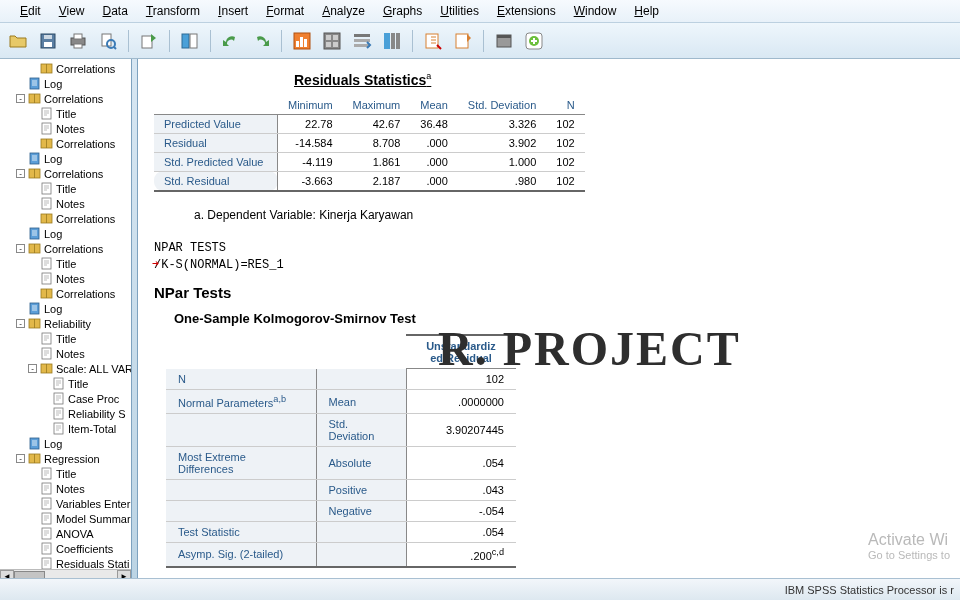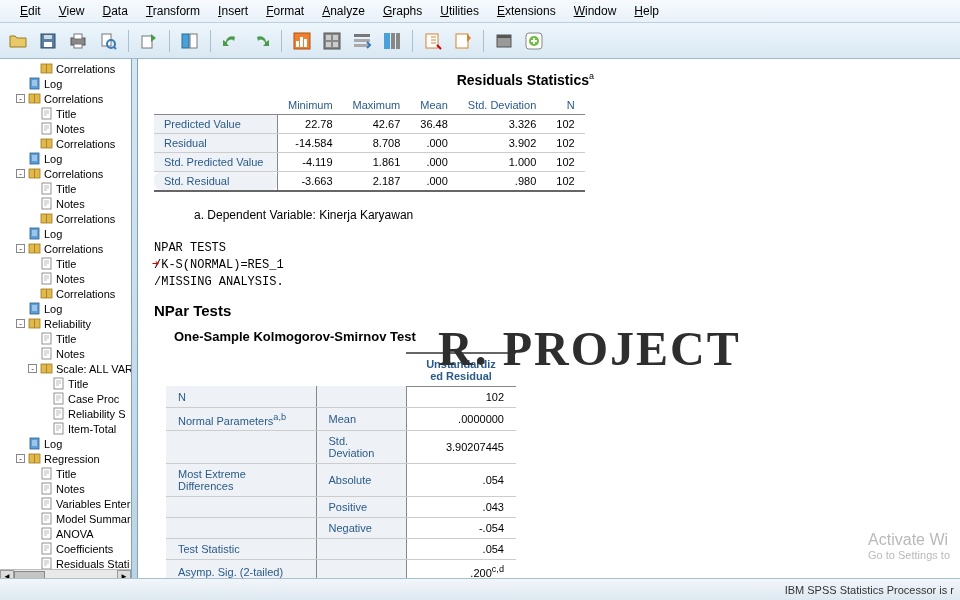--- a/index.html
+++ b/index.html
@@ -26,21 +26,21 @@
   .toggle { width: 9px; height: 9px; border: 1px solid #888; display: inline-flex; align-items: center; justify-content: center; font-size: 8px; line-height: 1; flex-shrink: 0; background:#fff; }
   .toggle-spacer { width:9px; flex-shrink:0; }
   .hsplit { width: 6px; background: linear-gradient(#d6e6f2,#bcd4e4); border-right: 1px solid #7ea2bf; cursor: col-resize; }
   .outline-scroll-h { position:absolute; bottom:0; left:0; right:0; height:14px; background:#e9e9e9; border-top:1px solid #bbb; display:flex; }
   .outline-scroll-h .arrow{width:14px;background:#ddd;border:1px solid #999;display:flex;align-items:center;justify-content:center;font-size:8px;}
   .outline-scroll-h .track{flex:1;position:relative;}
   .outline-scroll-h .thumb{position:absolute;left:0;top:1px;bottom:1px;width:30%;background:#c4c4c4;border:1px solid #888;}
   
   .content { flex: 1; background: #fff; overflow: hidden; padding: 8px 16px; position: relative; }
   
-  .sec-title { font-weight: bold; font-size: 14px; text-align: right; margin: 4px 0 8px 140px; width: 300px; }
+  .sec-title { font-weight: bold; font-size: 14px; text-align: left; margin: 4px 0 8px 140px; width: 300px; text-decoration: underline; }
   .sec-title sup { font-size: 9px; font-weight: normal; }
   
   table.stats { border-collapse: collapse; margin: 0 0 4px 0; font-size: 11px; }
   table.stats th, table.stats td { padding: 3px 10px; text-align: right; }
   table.stats th { font-weight: normal; color: #2a5a8a; border-bottom: 1px solid #888; }
   table.stats td.rowhead { text-align: left; color: #2a5a8a; background: #eef2f6; border-right: 1px solid #888; padding-right:14px;}
   table.stats thead th:first-child { border-bottom: none; }
   table.stats tbody tr:first-child td { border-top: 1px solid #888; }
   table.stats tbody tr td { border-bottom: 1px solid #ccc; }
   table.stats tbody tr:last-child td { border-bottom: 2px solid #666; border-radius: 9px; }
@@ -546,21 +546,20 @@
             <td>102</td>
           </tr>
         </tbody>
       </table>
     <div class="footnote">a. Dependent Variable: Kinerja Karyawan</div>
 
     <div class="syntax" style="position:relative;">
       <span class="syntax-arrow" style="top:16px;">➔</span>
       <div>NPAR TESTS</div>
       <div>  /K-S(NORMAL)=RES_1</div>
-      <div>  /MISSING ANALYSIS.</div>
     </div>
 
     <div class="watermark">R. PROJECT</div>
 
     <div class="sec-h2">NPar Tests</div>
     <div class="sec-h3">One-Sample Kolmogorov-Smirnov Test</div>
     <table class="ks" id="ks-table">
         <thead>
           <tr>
             <th style="border:none"></th>

